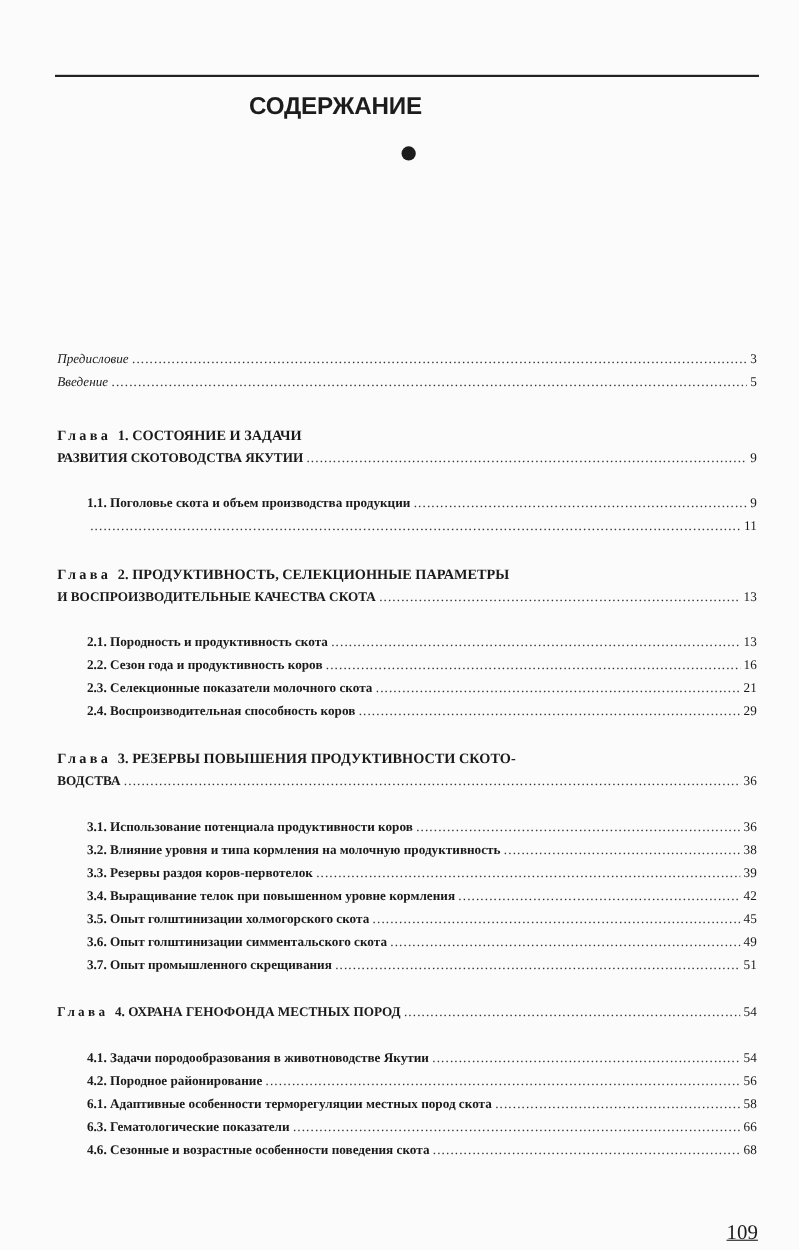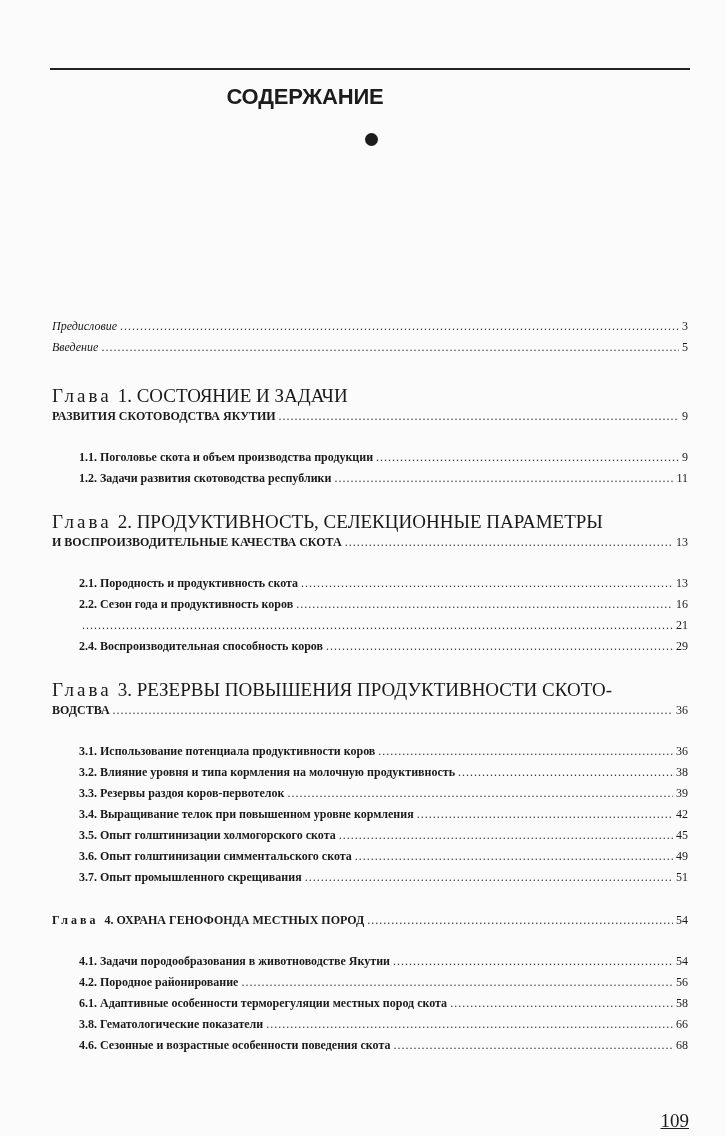--- a/index.html
+++ b/index.html
@@ -39,21 +39,21 @@
     margin: 0 3px; color: #333; letter-spacing: 1px;
   }
   .row .dots::before {
     content: "................................................................................................................................................................................................................................................";
   }
   .row .page { white-space: nowrap; text-align: right; }
   .row.italic .label { font-style: italic; }
   .row.sub { padding-left: 27px; }
   .chapter { margin-top: 22px; }
   .chapter .head {
-    font-size: 19px; line-height: 21px; font-weight: normal; white-space: nowrap;
+    font-size: 13px; line-height: 21px; font-weight: bold; white-space: nowrap;
   }
   .chapter .row { font-weight: bold; }
   .chapter .row .dots, .chapter .row .page { font-weight: normal; }
   .glava { letter-spacing: 3px; margin-right: 6px; }
   .subs { margin-top: 20px; }
   .pagenum {
     position: absolute; right: 37px; top: 1110px;
     font-size: 19px; color: #1c1c1c; text-decoration: underline;
   }
 </style>
@@ -86,21 +86,20 @@
       <span class="dots"></span>
       <span class="page">9</span>
     </div>
     <div class="subs">
       <div class="row sub">
         <span class="label">1.1. Поголовье скота и объем производства продукции</span>
         <span class="dots"></span>
         <span class="page">9</span>
       </div>
       <div class="row sub">
-        <span class="label">1.2. Задачи развития скотоводства республики</span>
         <span class="dots"></span>
         <span class="page">11</span>
       </div>
     </div>
   </div>
 
   <div class="chapter">
     <div class="head">
       <span class="glava">Глава</span><span>2. ПРОДУКТИВНОСТЬ, СЕЛЕКЦИОННЫЕ ПАРАМЕТРЫ</span>
     </div>
@@ -114,20 +113,21 @@
         <span class="label">2.1. Породность и продуктивность скота</span>
         <span class="dots"></span>
         <span class="page">13</span>
       </div>
       <div class="row sub">
         <span class="label">2.2. Сезон года и продуктивность коров</span>
         <span class="dots"></span>
         <span class="page">16</span>
       </div>
       <div class="row sub">
+        <span class="label">2.3. Селекционные показатели молочного скота</span>
         <span class="dots"></span>
         <span class="page">21</span>
       </div>
       <div class="row sub">
         <span class="label">2.4. Воспроизводительная способность коров</span>
         <span class="dots"></span>
         <span class="page">29</span>
       </div>
     </div>
   </div>
@@ -198,21 +198,21 @@
         <span class="label">4.2. Породное районирование</span>
         <span class="dots"></span>
         <span class="page">56</span>
       </div>
       <div class="row sub">
         <span class="label">6.1. Адаптивные особенности терморегуляции местных пород скота</span>
         <span class="dots"></span>
         <span class="page">58</span>
       </div>
       <div class="row sub">
-        <span class="label">3.8. Гематологические показатели</span>
+        <span class="label">6.3. Гематологические показатели</span>
         <span class="dots"></span>
         <span class="page">66</span>
       </div>
       <div class="row sub">
         <span class="label">4.6. Сезонные и возрастные особенности поведения скота</span>
         <span class="dots"></span>
         <span class="page">68</span>
       </div>
     </div>
   </div>

